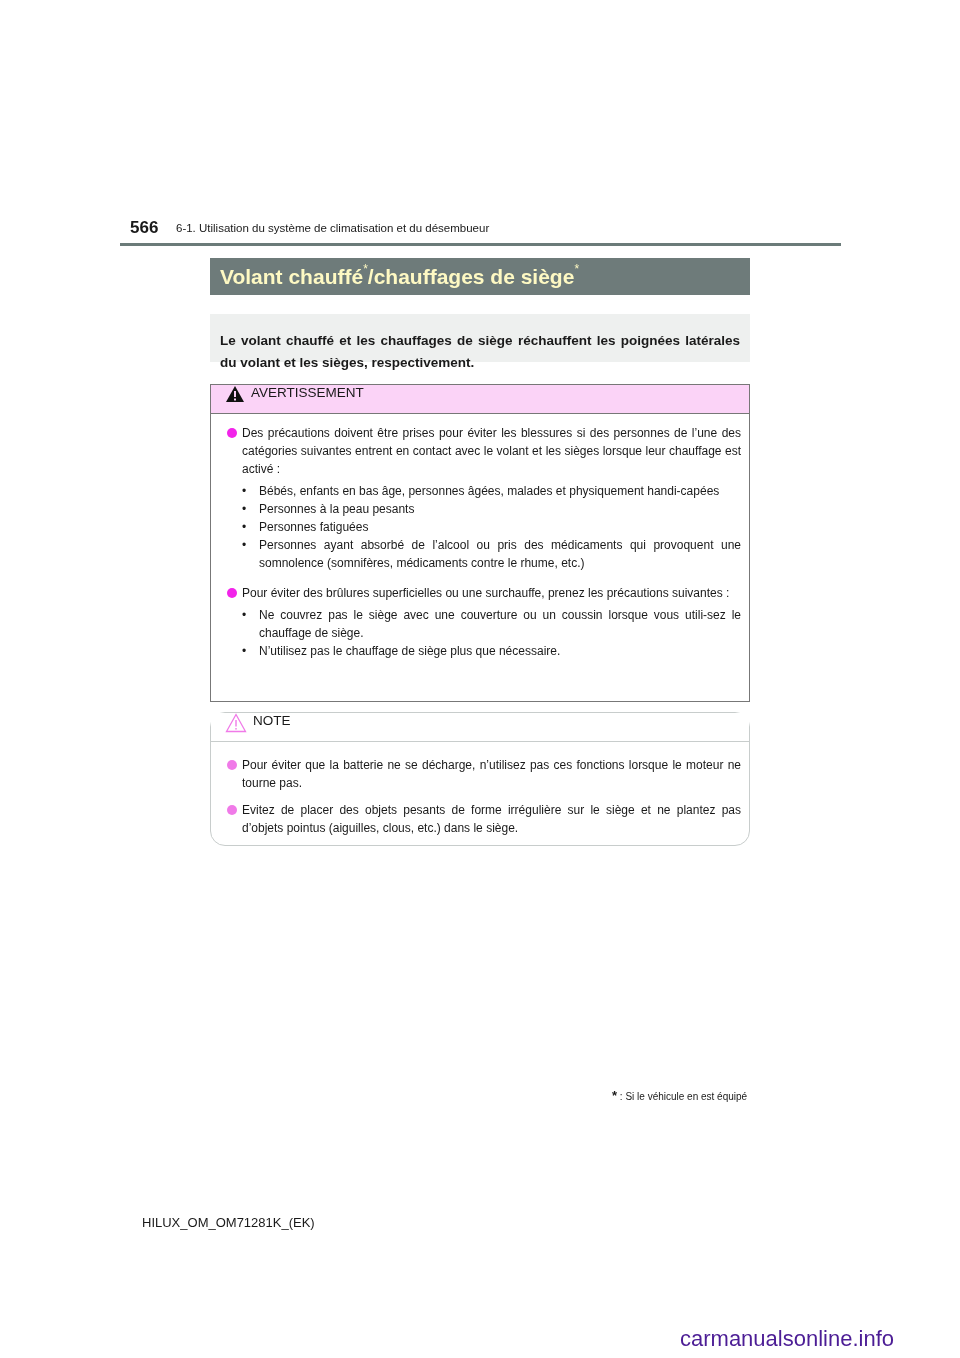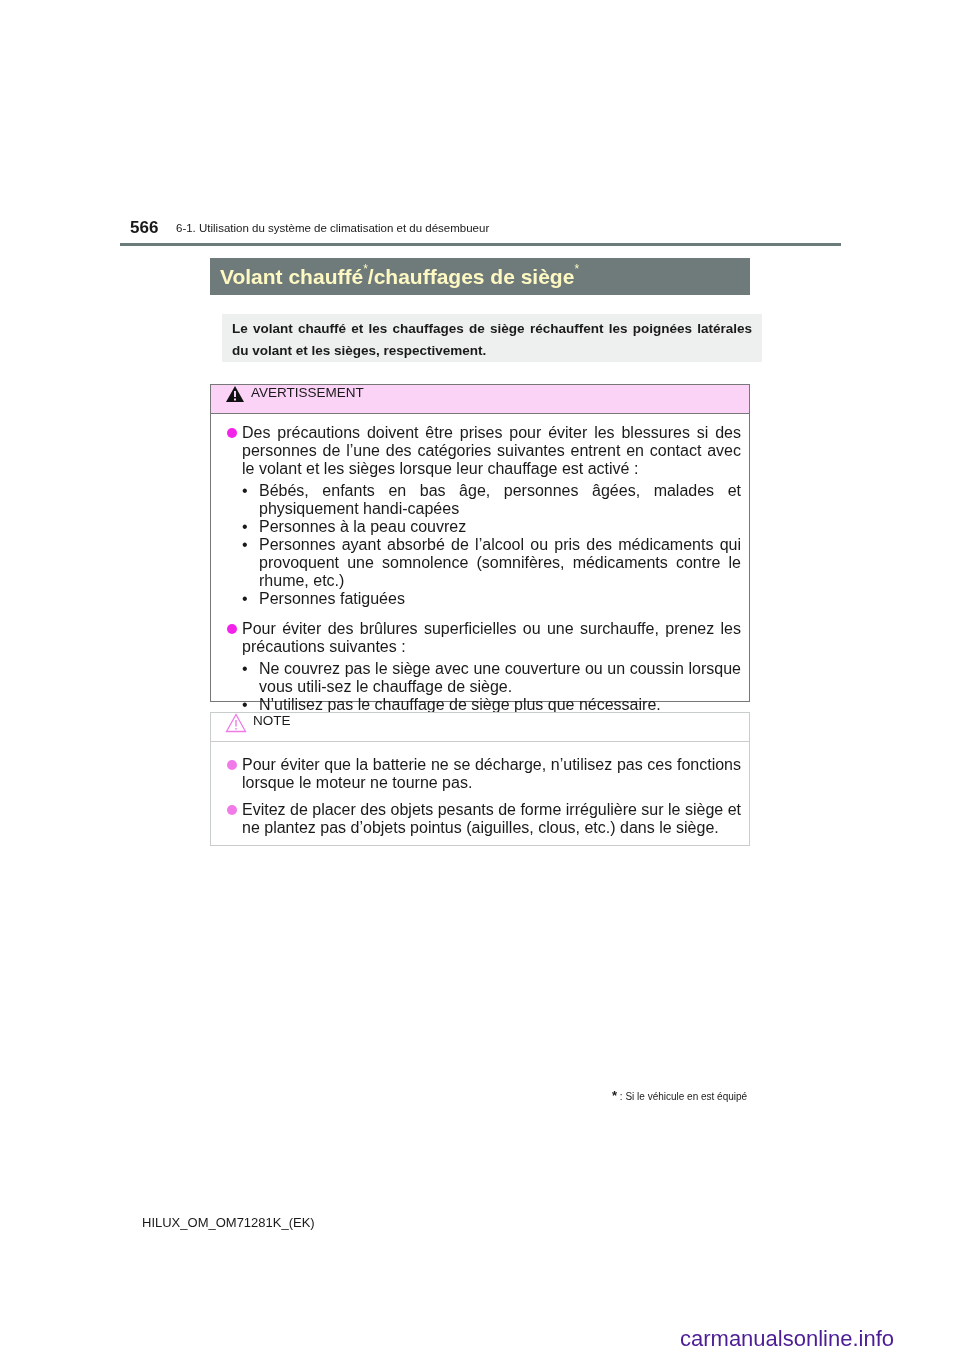--- a/index.html
+++ b/index.html
@@ -5,30 +5,30 @@
     html, body { margin: 0; padding: 0; background: #ffffff; }
     body { width: 960px; height: 1358px; position: relative; overflow: hidden;
            font-family: "Liberation Sans", sans-serif; color: #1a1a1a; }
     .page-num { position: absolute; left: 130px; top: 218px; font-size: 17px; font-weight: bold; }
     .chapter { position: absolute; left: 176px; top: 222px; font-size: 11.5px; color: #1a1a1a; }
     .rule { position: absolute; left: 120px; top: 243px; width: 721px; height: 3px; background: #6b7b79; }
     .title-bar { position: absolute; left: 210px; top: 258px; width: 540px; height: 37px; background: #6e7b7a;
                  color: #fef9c3; font-weight: bold; font-size: 21px; line-height: 37px; padding-left: 10px; box-sizing: border-box; }
     .title-bar sup { font-size: 12px; font-weight: normal; vertical-align: top; position: relative; top: -7px; }
     .intro { position: absolute; left: 210px; top: 314px; width: 540px; height: 48px; background: #eef0ef;
-             box-sizing: border-box; padding: 4px 10px; font-size: 13.5px; font-weight: bold; line-height: 22px;
-             text-align: justify; text-align-last: left; margin-left: 12px; }
+             box-sizing: border-box; padding: 16px 10px; font-size: 13.5px; font-weight: bold; line-height: 22px;
+             text-align: justify; text-align-last: left; }
     .box { position: absolute; left: 210px; width: 540px; box-sizing: border-box; border: 1px solid #777; }
     .warn { top: 384px; height: 318px; }
-    .note { top: 712px; height: 134px; border-color: #c8cdcc; }
+    .note { top: 712px; height: 134px; border-color: #c8cdcc; border-radius: 15px; }
     .box-head { height: 28px; border-bottom: 1px solid #777; display: flex; align-items: flex-start; padding-left: 14px; font-size: 13.5px; }
     .warn .box-head { background: #fbd3f7; }
     .note .box-head { background: #fff; border-bottom-color: #c8cdcc; }
     .box-head svg { margin-right: 6px; }
-    .box-body { padding: 10px 8px 0 16px; font-size: 16px; line-height: 18px; }
+    .box-body { padding: 10px 8px 0 16px; font-size: 12px; line-height: 18px; }
     .item { position: relative; padding-left: 15px; text-align: justify; margin-bottom: 0; }
     .item .dot { position: absolute; left: 0; top: 4px; width: 10px; height: 10px; border-radius: 50%; background: #f224ea; }
     .note .item .dot { background: #f07ae8; }
     .note .item { margin-bottom: 9px; }
     .sub { margin: 4px 0 0 15px; padding: 0; list-style: none; }
     .sub li { position: relative; padding-left: 17px; text-align: justify; }
     .sub li::before { content: "•"; position: absolute; left: 0; top: 0; }
     .sub + .item { margin-top: 12px; }
     .footnote { position: absolute; left: 612px; top: 1088px; width: 150px; font-size: 10px; }
     .footnote .star { font-size: 13px; font-weight: bold; }
@@ -57,23 +57,23 @@
     </svg>
     <span>AVERTISSEMENT</span>
   </div>
   <div class="box-body">
     <div class="item">
       <span class="dot"></span>
       <span>Des précautions doivent être prises pour éviter les blessures si des personnes de l’une des catégories suivantes entrent en contact avec le volant et les sièges lorsque leur chauffage est activé :</span>
     </div>
     <ul class="sub">
       <li>Bébés, enfants en bas âge, personnes âgées, malades et physiquement handi-capées</li>
-      <li>Personnes à la peau couvrez</li>
+      <li>Personnes à la peau pesants</li>
+      <li>Personnes fatiguées</li>
       <li>Personnes ayant absorbé de l’alcool ou pris des médicaments qui provoquent une somnolence (somnifères, médicaments contre le rhume, etc.)</li>
-      <li>Personnes fatiguées</li>
     </ul>
     <div class="item">
       <span class="dot"></span>
       <span>Pour éviter des brûlures superficielles ou une surchauffe, prenez les précautions suivantes :</span>
     </div>
     <ul class="sub">
       <li>Ne couvrez pas le siège avec une couverture ou un coussin lorsque vous utili-sez le chauffage de siège.</li>
       <li>N’utilisez pas le chauffage de siège plus que nécessaire.</li>
     </ul>
   </div>

